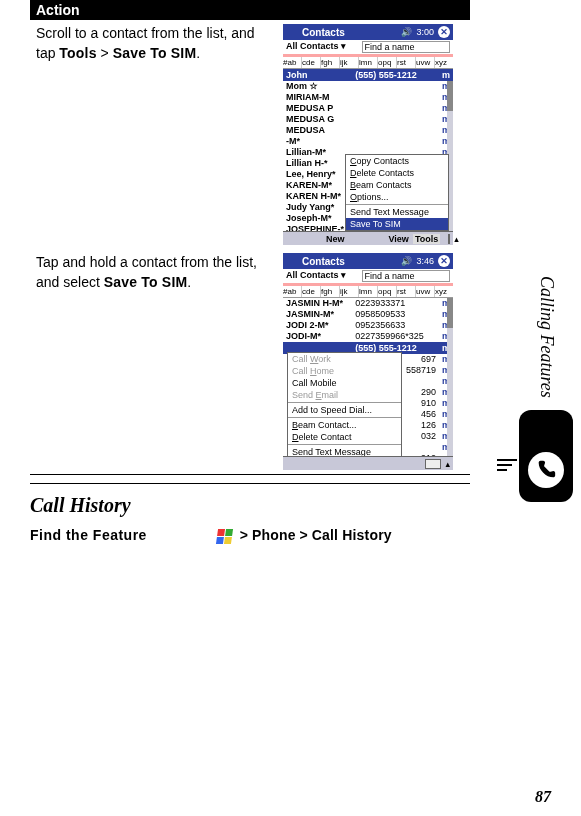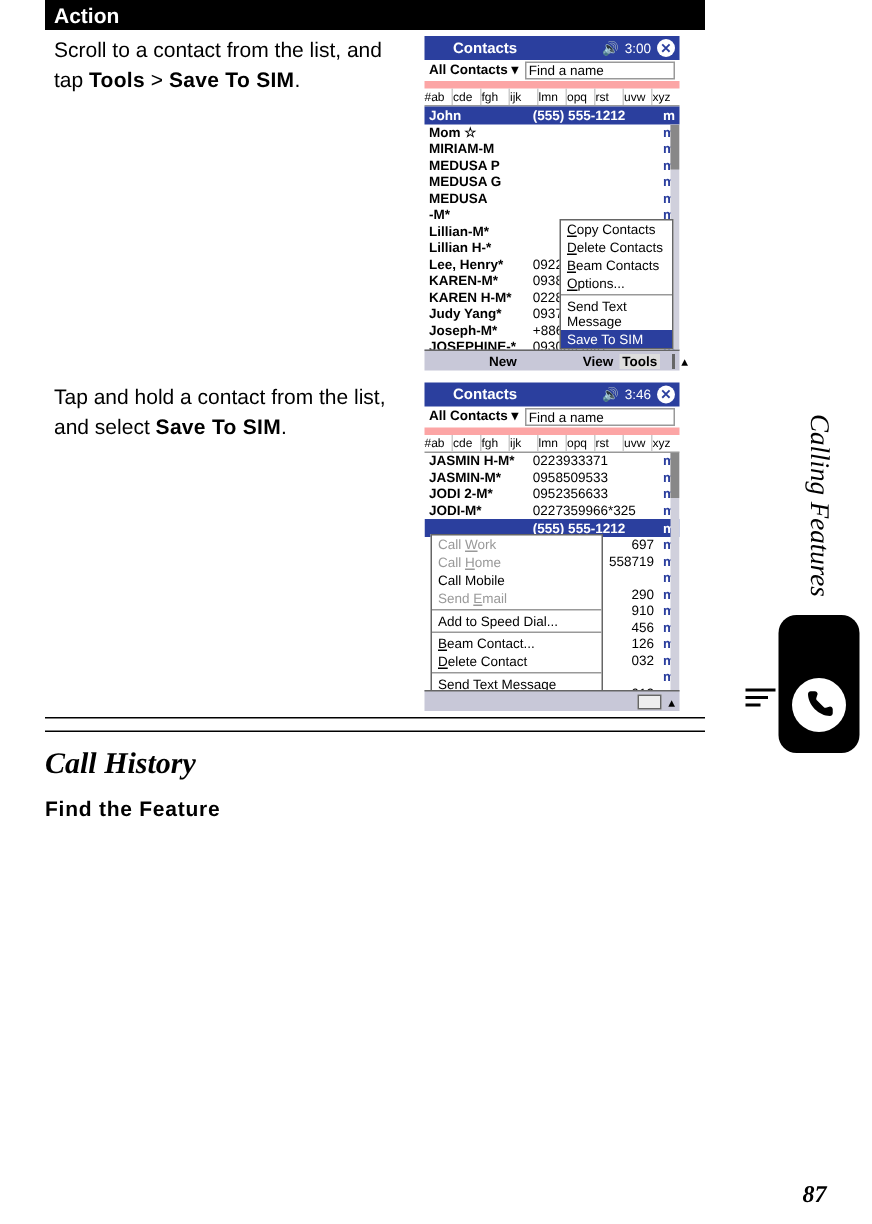--- a/index.html
+++ b/index.html
@@ -58,21 +58,21 @@
     width: 12px; height: 12px;
     display:inline-block;
   }
   .ss-topbar .title { flex:1; font-weight:bold; font-size:10px;}
   .ss-topbar .statusicon {display:inline-block;width:12px;height:10px;}
   .ss-topbar .closex {
     background:#fff;border-radius:50%;width:12px;height:12px;color:#2b3f9e;font-weight:bold;
     display:flex;align-items:center;justify-content:center;font-size:9px;
   }
   .ss-filterbar {
-    display:flex;gap:4px;padding:1px 3px;border-bottom:5px solid #fca5a5;
+    display:flex;gap:16px;padding:1px 3px;border-bottom:3px solid #fca5a5;
   }
   .ss-filterbar .dd {font-weight:bold;font-size:9px;}
   .ss-filterbar .find {border:1px solid #999;padding:0 2px;flex:1;font-size:9px;background:#fff;}
   .ss-alpha {
     display:flex;font-size:8px;border-bottom:1px solid #999;
   }
   .ss-alpha span{flex:1;border-right:1px solid #ccc;padding:1px 0;}
   .ss-alpha span:last-child{border-right:none;}
   .ss-selrow {
     background:#2b3f9e;color:#fff;display:flex;font-weight:bold;padding:1px 3px;font-size:9px;
@@ -80,21 +80,21 @@
   .ss-selrow .c1{flex:1.2;} .ss-selrow .c2{flex:1.4;} .ss-selrow .c3{width:14px;text-align:right;}
   .ss-row {display:flex;padding:0 3px;font-size:9px;line-height:11px;}
   .ss-row .c1{flex:1.2;font-weight:bold;overflow:hidden;white-space:nowrap;} 
   .ss-row .c2{flex:1.4;overflow:hidden;white-space:nowrap;} 
   .ss-row .c3{width:14px;text-align:right;color:#2b3f9e;font-weight:bold;}
   .ss-list{position:relative;height:150px;overflow:hidden;}
   .ss-list2{position:relative;height:158px;overflow:hidden;}
   .ss-menu {
     position:absolute; background:#fff;border:1px solid #666;font-size:9px;
   }
-  .ss-menu.tools { right:4px; bottom:0; width:76px; }
+  .ss-menu.tools { right:4px; bottom:0; width:104px; }
   .ss-menu.ctx { left:4px; top:54px; width:115px; }
   .ss-menu .mi {padding:1px 4px;}
   .ss-menu .mi.dis {color:#999;}
   .ss-menu .sep{border-top:1px solid #999;margin:1px 0;}
   .ss-menu .mi.sel{background:#2b3f9e;color:#fff;}
   .ss-menu .mi u{text-decoration:underline;}
   .ss-bottombar{
     background:#c8c8d8;border-top:1px solid #666;display:flex;gap:4px;padding:1px 3px;font-size:9px;height:14px;align-items:center;
   }
   .ss-bottombar .btn{font-weight:bold;padding-left:40px;}
@@ -419,20 +419,29 @@
     </div>
   </div>
 
   <hr class="sep-line-thin">
   <hr class="sep-line">
 
   <div class="call-history-h">Call History</div>
 
   <div class="find-feature">
     <span class="label">Find the Feature</span>
+    <span>
+      <span class="winflag">
+        <span class="a"></span>
+          <span class="b"></span>
+          <span class="c"></span>
+          <span class="d"></span>
+      </span>
+      <span> &gt; </span><span class="instr-bold">Phone</span><span> &gt; </span><span class="instr-bold">Call History</span>
+    </span>
   </div>
 
 </div>
 
 <div class="right-rail">
   <div class="vtext">Calling Features</div>
   <div class="phone-badge">
     <div class="lines">
         <div class="l1"></div>
         <div class="l2"></div>

